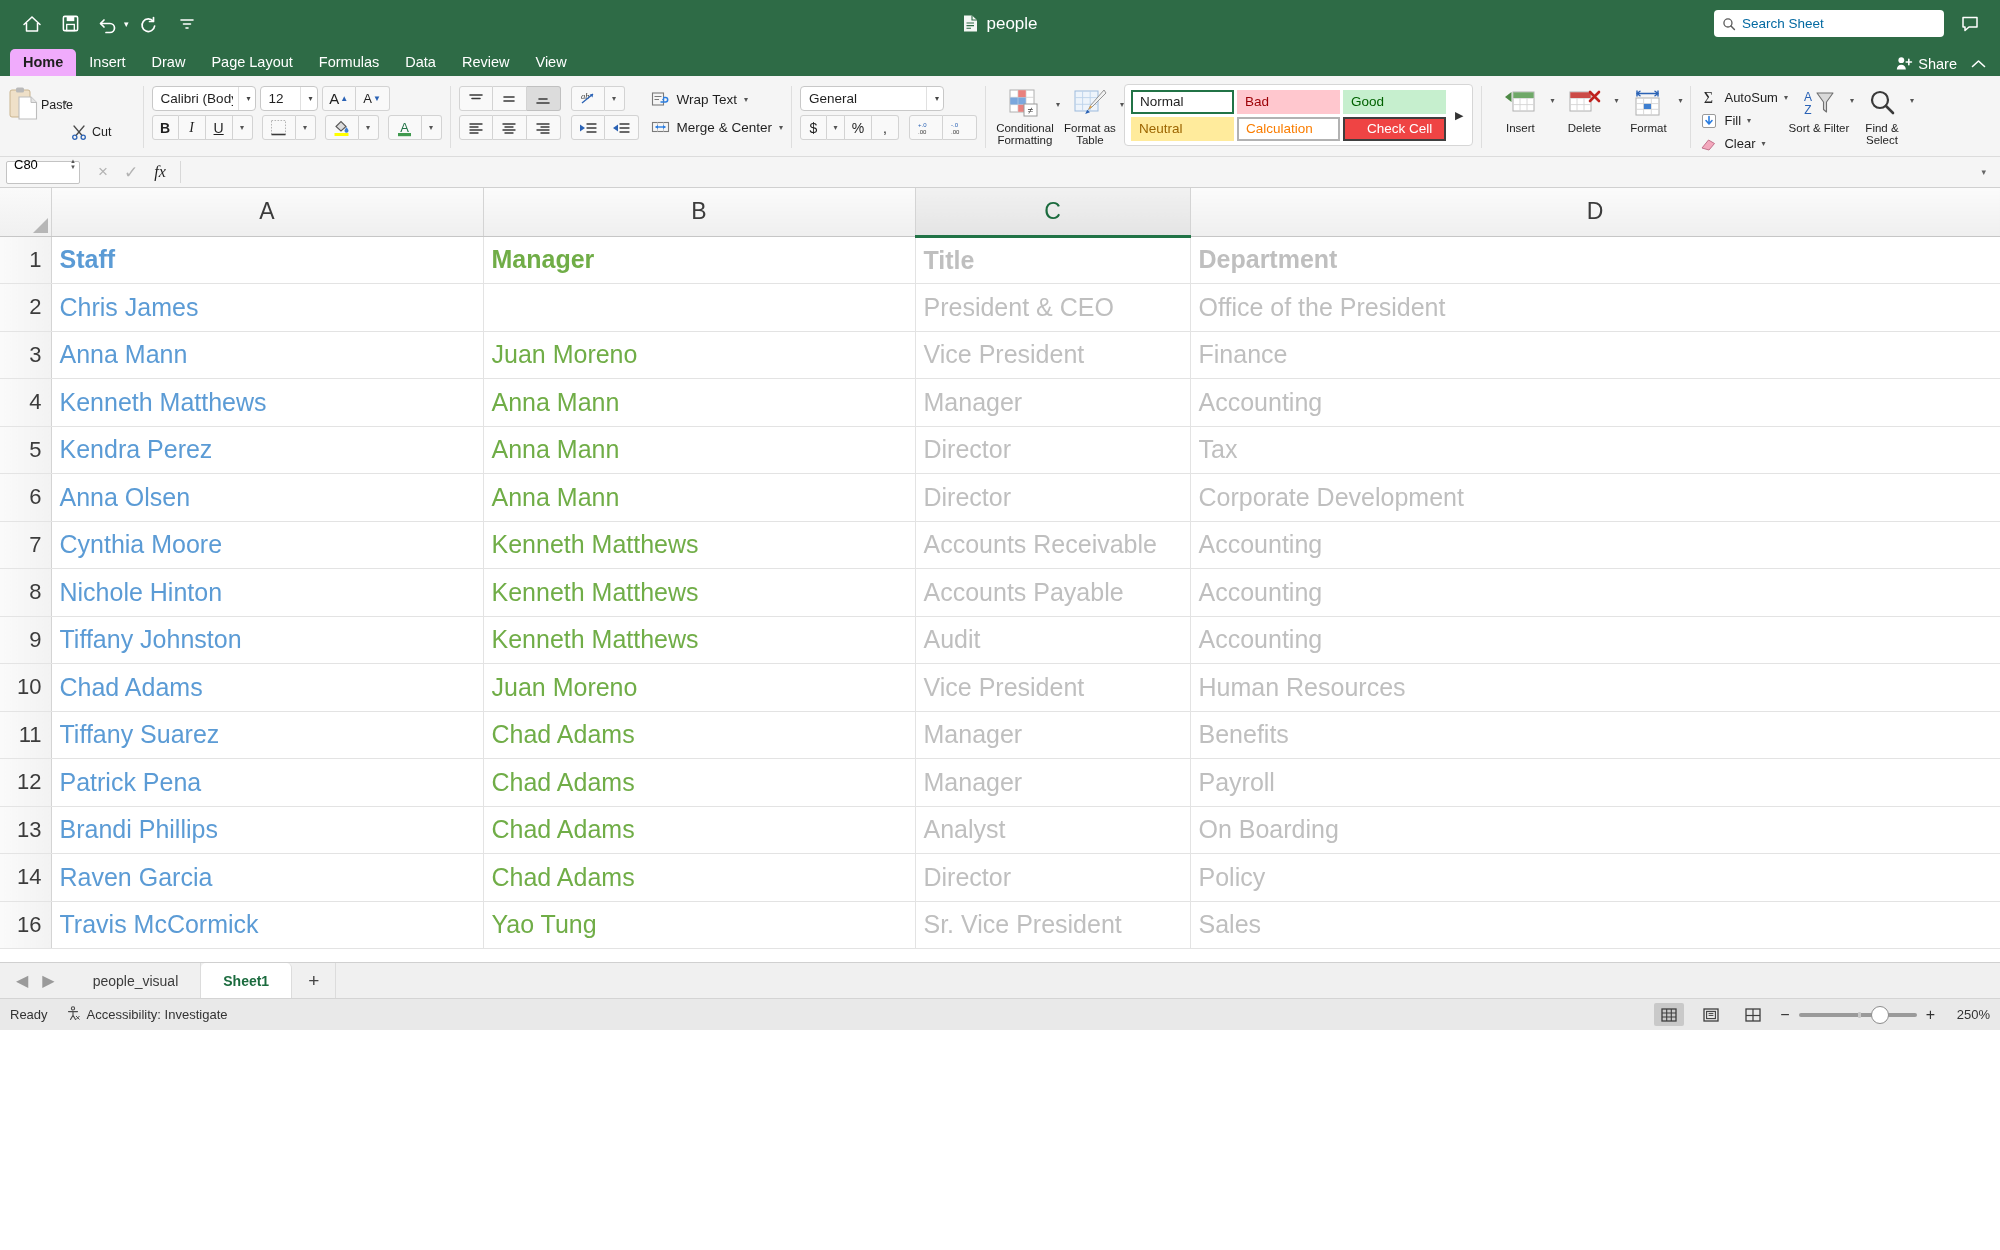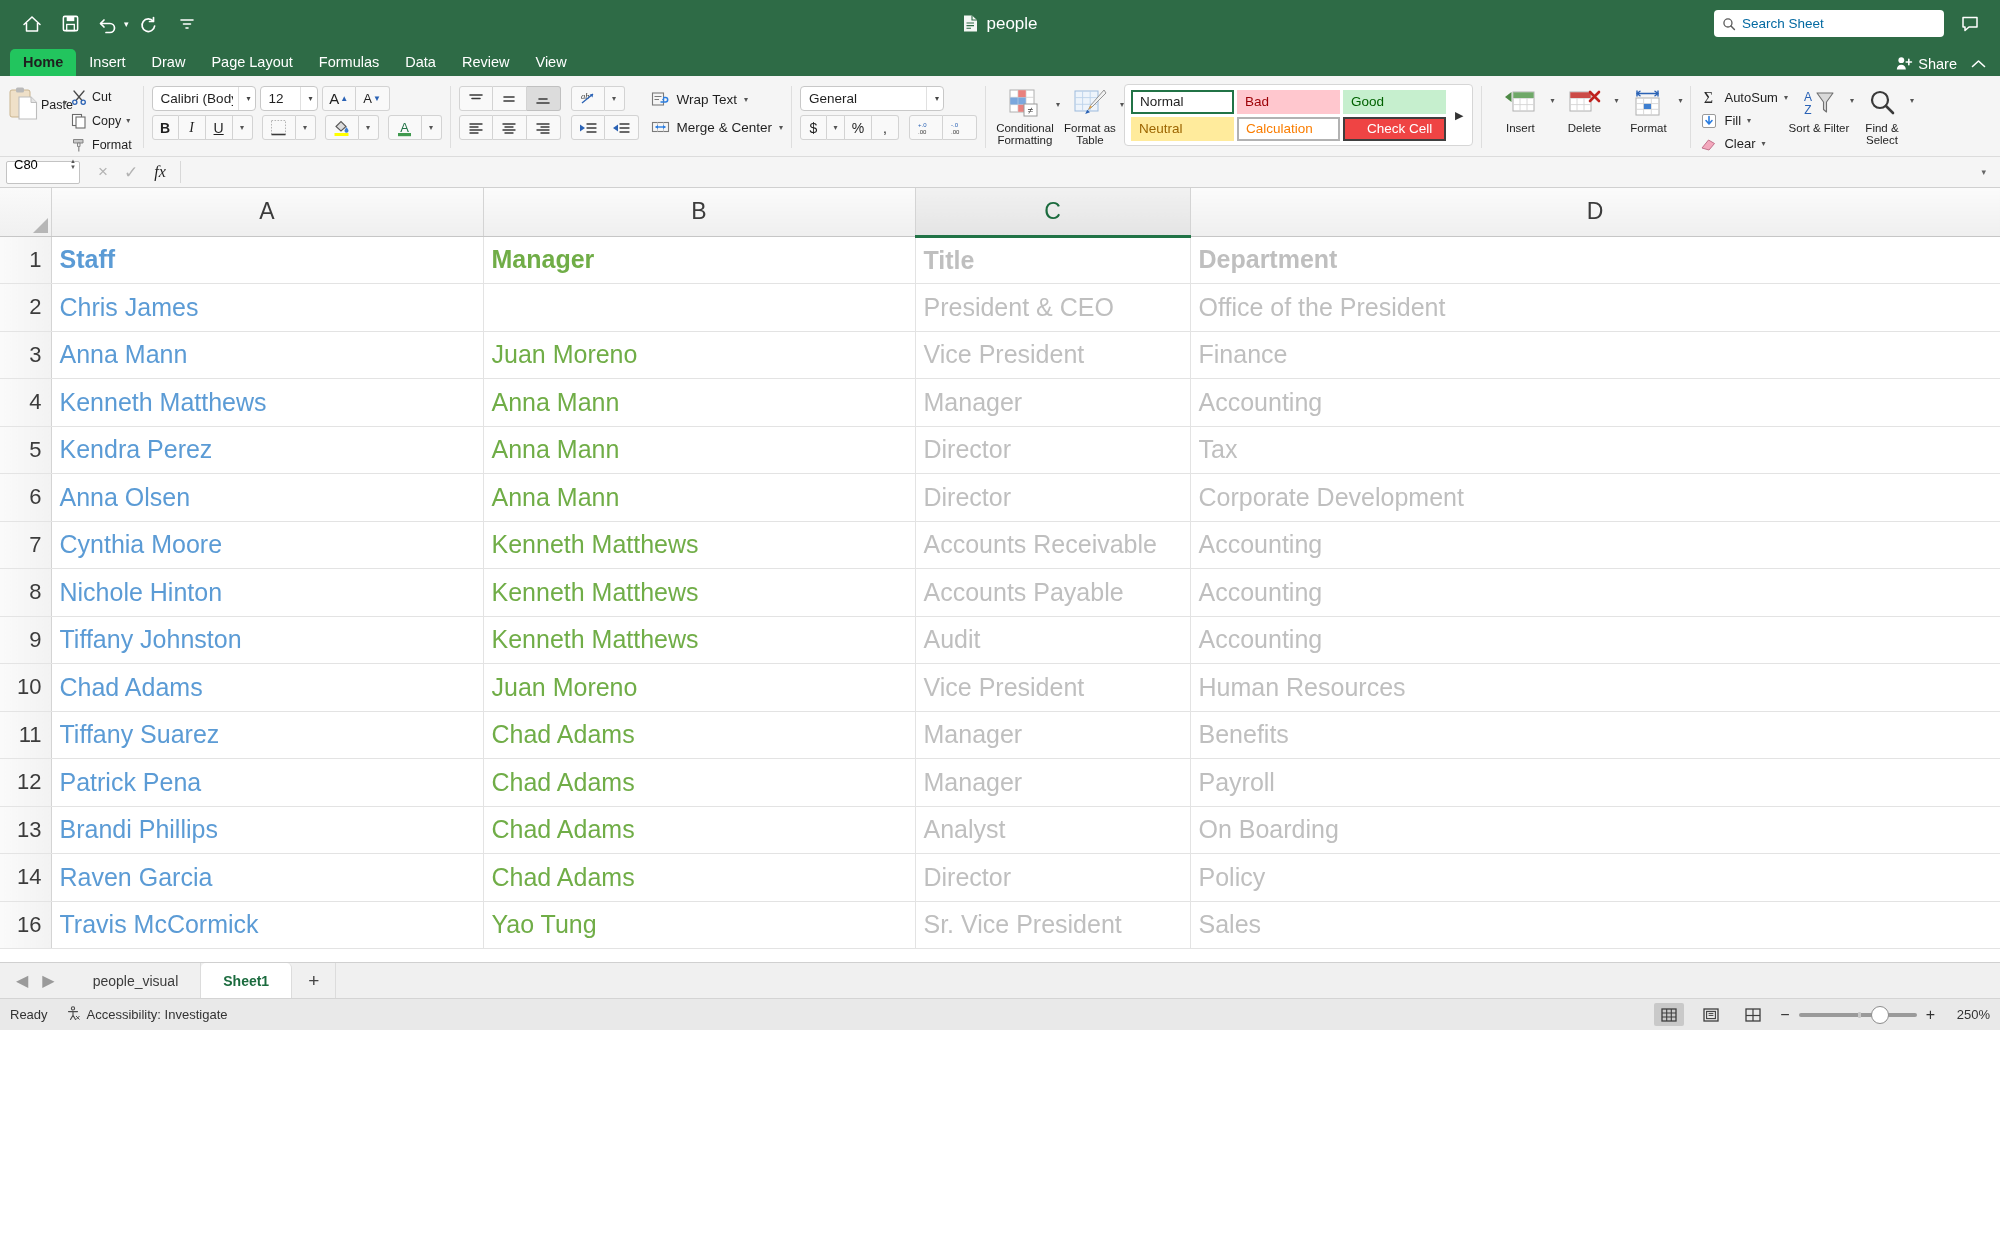--- a/index.html
+++ b/index.html
@@ -77,21 +77,21 @@
   }
   .tab {
     font-size: 14.5px;
     color: #ffffff;
     padding: 4px 13px 6px 13px;
     height: 27px;
     line-height: 18px;
     white-space: nowrap;
   }
   .tab.active {
-    background: #22c55e;
+    background: #f0abfc;
     color: #1f1f1f;
     font-weight: 600;
     border-radius: 5px 5px 0 0;
   }
   .share-area {
     margin-left: auto;
     display: flex; align-items: center; gap: 14px;
     padding-right: 14px; padding-bottom: 4px;
   }
   .share-btn {
@@ -129,21 +129,21 @@
     display: flex; flex-direction: row; align-items: center;
     width: 56px; padding-top: 4px;
   }
   .paste-icon { width: 40px; height: 40px; display:flex; align-items:center; justify-content:center;}
   .paste-lbl { font-size: 12.5px; margin-top: 1px; }
   .caret-sm { font-size: 8px; color: #555; }
 
   .clip-col { display: flex; flex-direction: column; gap: 3px; padding-top: 6px; }
   .clip-item {
     display: flex; align-items: center; gap: 5px;
-    font-size: 12.5px; height: 21px; padding: 0 3px;
+    font-size: 12.5px; height: 21px; padding: 0 3px; margin-top: 35px;
   }
   .clip-item .gi { width: 17px; height: 17px; display:flex;align-items:center;justify-content:center; }
 
   
   .font-col { display: flex; flex-direction: column; gap: 4px; padding-top: 6px; }
   .font-row { display: flex; align-items: center; gap: 4px; }
   .combo {
     height: 25px;
     background: #fff;
     border: 1px solid #c8c8c8;

